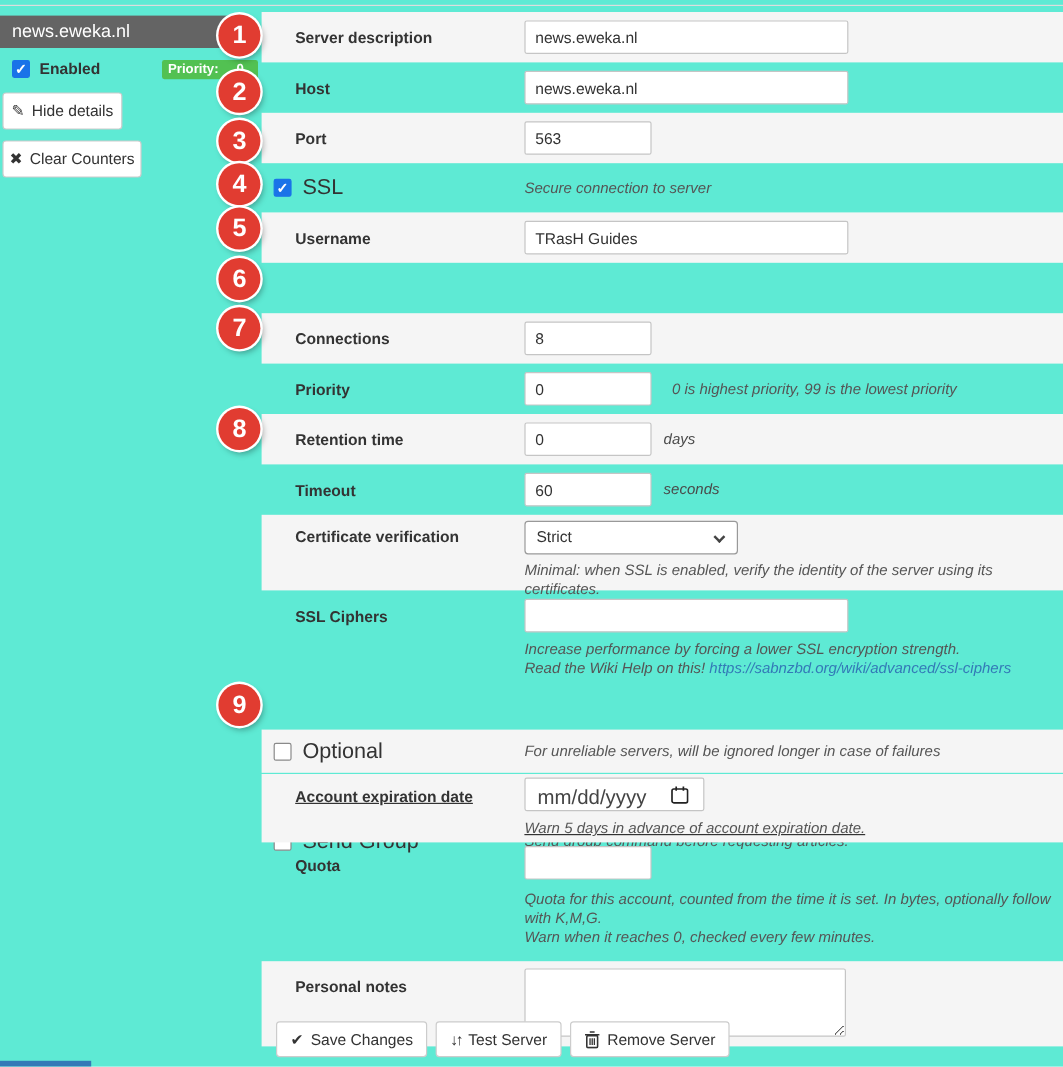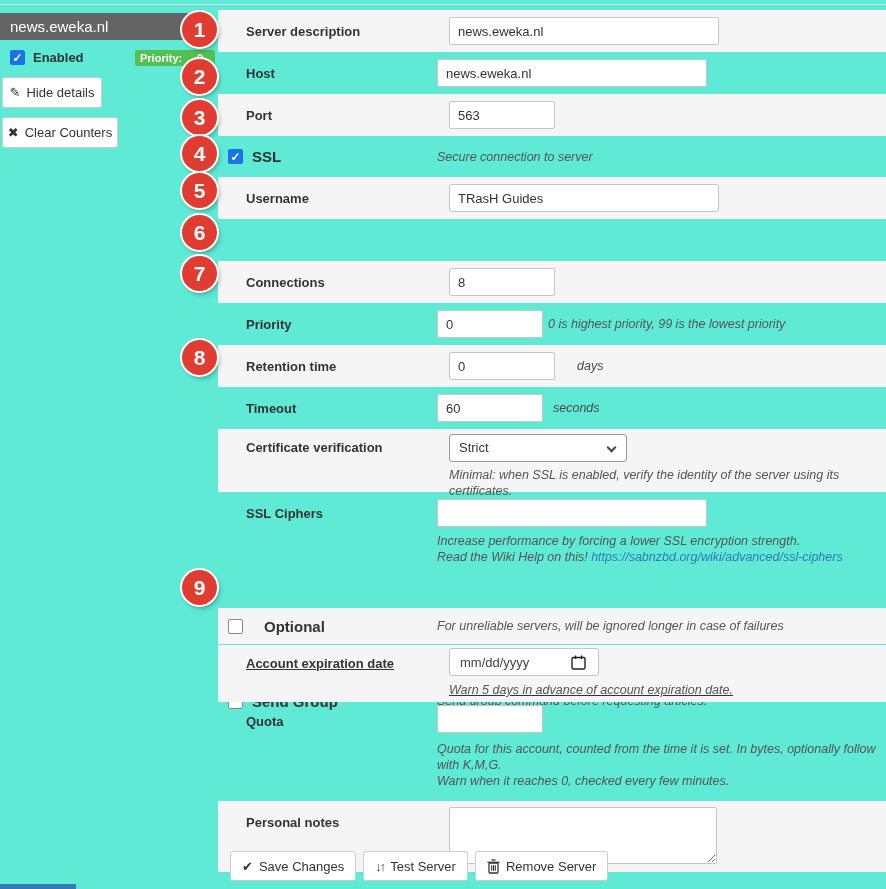--- a/index.html
+++ b/index.html
@@ -26,47 +26,47 @@
   .icon-g { font-style:normal; }
 
   
   .cb { width:15px; height:15px; border:1px solid #8a8a8a; border-radius:2px; background:#fff;
     display:inline-flex; align-items:center; justify-content:center; flex:0 0 15px; cursor:pointer; }
   .cb.checked { background:#1a73e8; border-color:#1a73e8; color:#fff; font-size:12px; font-weight:bold; }
 
   
   .form-area { position:absolute; left:218px; top:0; width:668px; height:889px; }
   .row { position:absolute; left:0; width:668px; }
-  .row.gray { background:#f5f5f5;gap:12px; }
+  .row.gray { background:#f5f5f5; }
   .row.flexc { display:flex; align-items:center; padding-left:28px; }
   .row.flext { display:flex; align-items:flex-start; padding-left:28px; }
   .lbl { font-weight:bold; font-size:13px; color:#333; flex:0 0 191px; }
   .inp { height:28px; border:1px solid #c5c5c5; border-radius:2px; background:#fff;
     font-size:13px; color:#333; padding:0 8px; font-family:"Liberation Sans", sans-serif; }
   .w270 { width:270px; } .w106 { width:106px; }
   .inp.pw { background:#fbfae4; border:2px solid #1c1c1c; border-radius:4px; height:29px; }
   .muted { font-style:italic; font-size:12.5px; color:#555; }
   .unit { font-style:italic; font-size:12.5px; color:#4a4a4a; margin-left:10px; }
-  .note-right { margin-left:5px; }
+  .note-right { margin-left:17px; }
   .help-abs { position:absolute; left:219px; }
   .helpline { font-style:italic; font-size:12.5px; color:#555; line-height:16px; }
   .helpline a { color:#337ab7; text-decoration:none; font-style:italic; }
 
   .cbrow { display:flex; align-items:center; padding-left:10px; position:relative; }
-  .cbrow .cap { font-weight:bold; font-size:15px; margin-left:9px; }
+  .cbrow .cap { font-weight:normal; font-size:18px; margin-left:9px; }
 
   
   .fselect { position:relative; width:178px; height:28px; border:1px solid #999; border-radius:3px;
     background:#fff; font-size:13px; color:#333; line-height:26px; padding-left:9px; cursor:pointer; }
   .fselect .chev { position:absolute; right:11px; top:9px; width:7px; height:7px;
     border-right:2px solid #444; border-bottom:2px solid #444; transform:rotate(45deg); }
 
   
   .datewrap { position:relative; width:150px; height:28px; border:1px solid #c5c5c5; border-radius:2px; background:#fff; }
-  .datewrap .dtext { position:absolute; left:10px; top:6px; font-size:13px; color:#444; }
+  .datewrap .dtext { position:absolute; left:10px; top:6px; font-size:17px; color:#444; }
   .datewrap svg { position:absolute; right:12px; top:6px; }
 
   textarea.notes { width:268px; height:57px; border:1px solid #c5c5c5; border-radius:2px;
     resize:both; font-family:"Liberation Sans", sans-serif; font-size:13px; padding:4px 6px; }
 
   
   .ann { position:absolute; left:182px; width:35px; height:35px; border-radius:50%;
     background:#e13c31; color:#fff; font-size:21px; font-weight:bold;
     display:flex; align-items:center; justify-content:center;
     box-shadow:0 0 0 2px #fff, 2px 3px 5px rgba(0,0,0,.35); z-index:9; }

